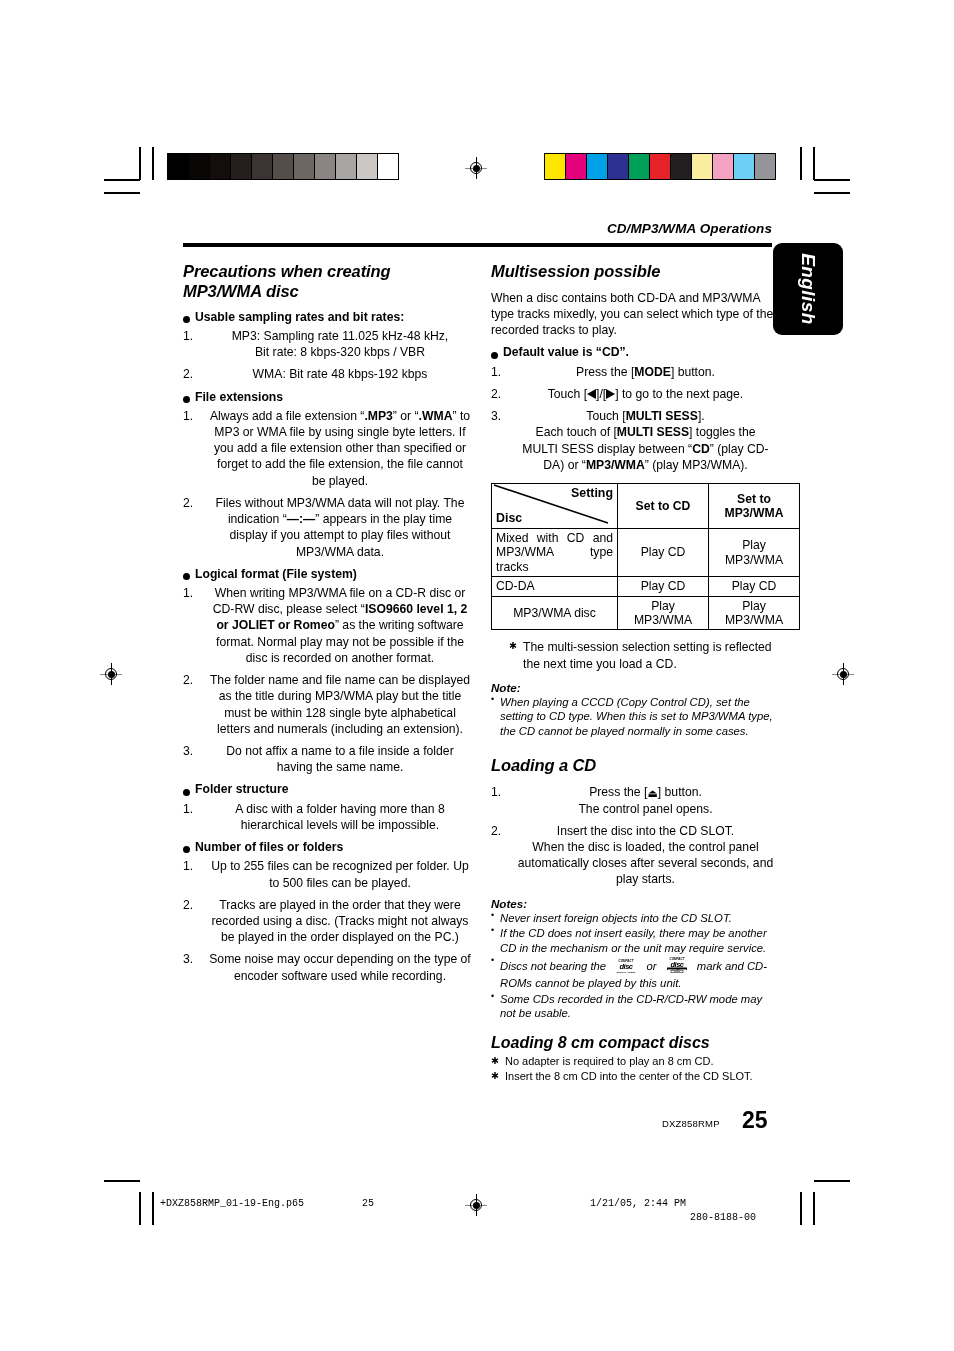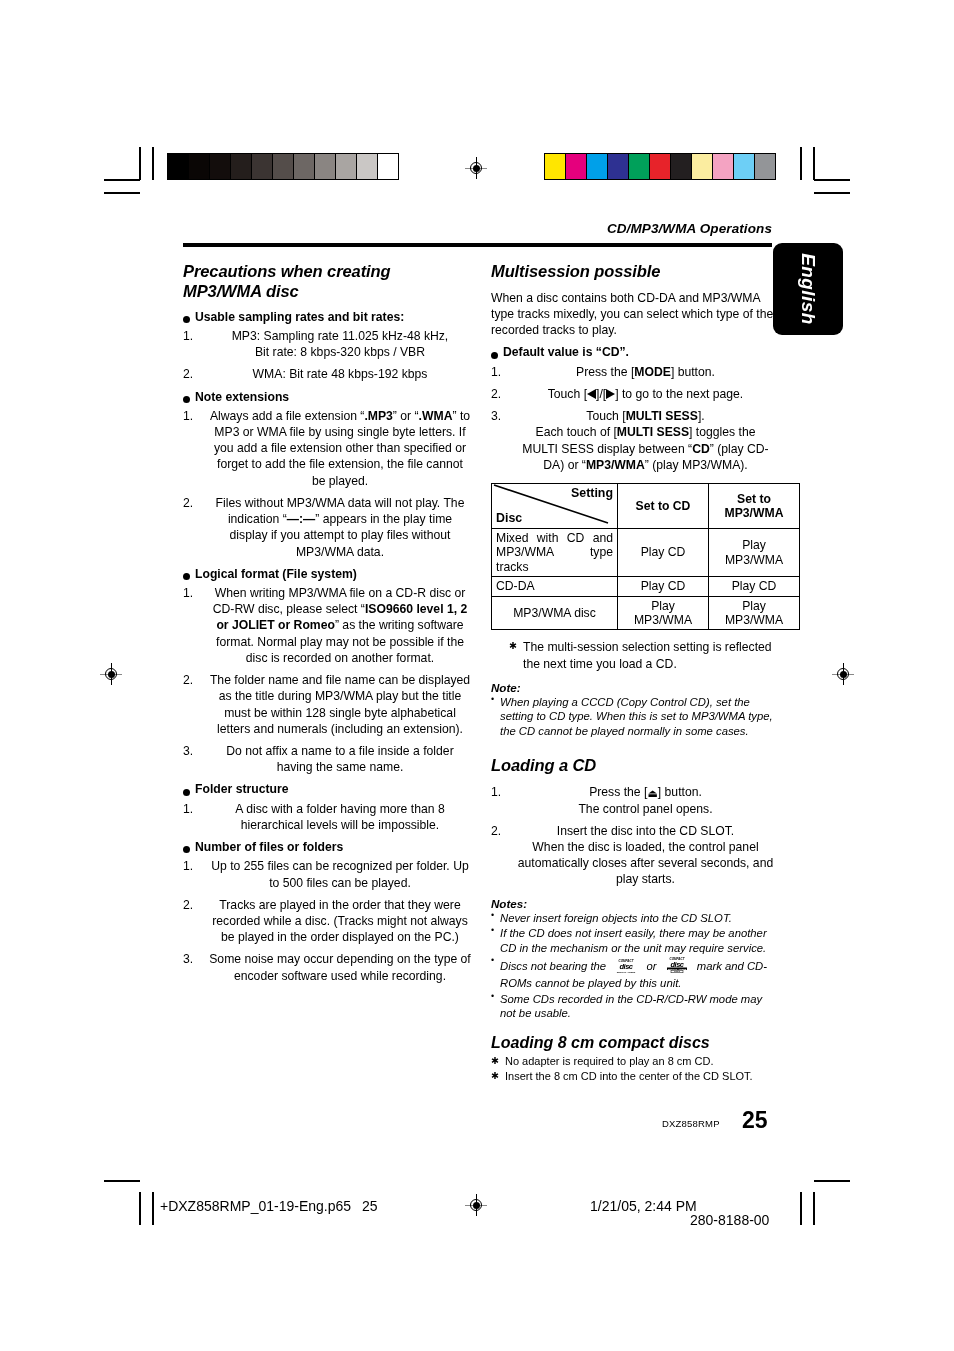--- a/index.html
+++ b/index.html
@@ -262,21 +262,21 @@
     left: 662px; top: 1118px;
     font-size: 9.5px;
     letter-spacing: 0.2px;
   }
   .page-num {
     position: absolute;
     left: 742px; top: 1107px;
     font-size: 23px;
     font-weight: bold;
   }
-  .foot-line { position: absolute; font-size: 14px; }
+  .foot-line { position: absolute; font-size: 10px; font-family: Liberation Mono, monospace; }
   .foot-file  { left: 160px; top: 1198px; }
   .foot-pg    { left: 362px; top: 1198px; }
   .foot-date  { left: 590px; top: 1198px; }
   .foot-code  { left: 690px; top: 1212px; }
 </style>
 </head>
 <body>
 
 <div>
 
@@ -377,21 +377,21 @@
           </li>
           <li>
             <span class="n">2.</span>
             <span class="cont">
               <span class="ind">WMA: Bit rate 48 kbps-192 kbps</span>
             </span>
           </li>
         </ol>
         <div class="bullet-head">
           <span class="dot"></span>
-          <span>Note extensions</span>
+          <span>File extensions</span>
         </div>
         <ol class="num" id="lgrp-1">
           <li>
             <span class="n">1.</span>
             <span class="cont">Always add a file extension “<b>.MP3</b>” or “<b>.WMA</b>” to MP3 or WMA file by using single byte letters. If you add a file extension other than specified or forget to add the file extension, the file cannot be played.</span>
           </li>
           <li>
             <span class="n">2.</span>
             <span class="cont">Files without MP3/WMA data will not play. The indication “<b>—:—</b>” appears in the play time display if you attempt to play files without MP3/WMA data.</span>
           </li>
@@ -428,21 +428,21 @@
           <span class="dot"></span>
           <span>Number of files or folders</span>
         </div>
         <ol class="num" id="lgrp-4">
           <li>
             <span class="n">1.</span>
             <span class="cont">Up to 255 files can be recognized per folder. Up to 500 files can be played.</span>
           </li>
           <li>
             <span class="n">2.</span>
-            <span class="cont">Tracks are played in the order that they were recorded while a disc. (Tracks might not always be played in the order displayed on the PC.)</span>
+            <span class="cont">Tracks are played in the order that they were recorded using a disc. (Tracks might not always be played in the order displayed on the PC.)</span>
           </li>
           <li>
             <span class="n">3.</span>
             <span class="cont">Some noise may occur depending on the type of encoder software used while recording.</span>
           </li>
         </ol>
       </div>
   </div>
 
   <div class="col col-right">

